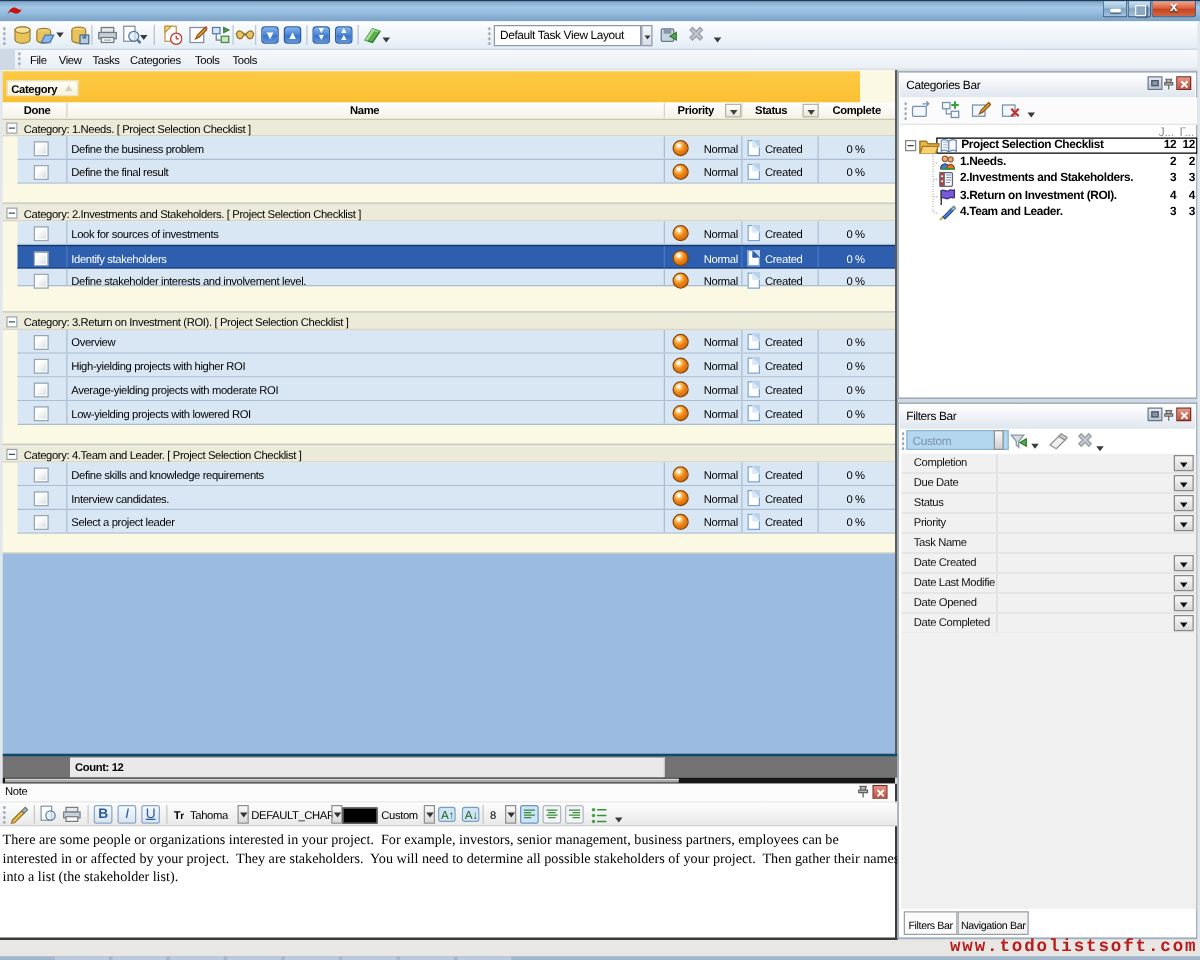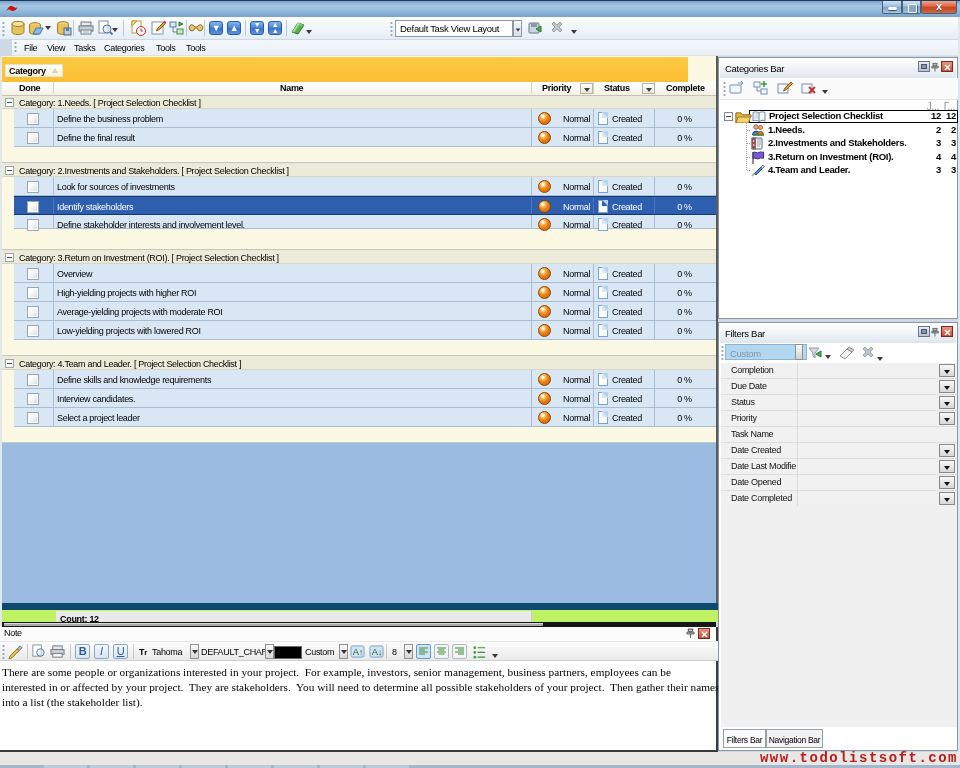--- a/index.html
+++ b/index.html
@@ -57,21 +57,21 @@
   .ptxt{position:absolute;left:549px;top:5px;}
   .sticon{position:absolute;left:584px;top:3px;width:10px;height:13px;background:#fff;border:1px solid #7aa2d2;box-sizing:border-box;}
   .sticon:after{content:"";position:absolute;right:-1px;top:-1px;border:3px solid #b8d2ec;border-left-color:#d9e7f5;border-bottom-color:#d9e7f5;}
   .trow.sel .sticon:after{border-left-color:#2d5fae;border-bottom-color:#2d5fae;}
   .sttxt{position:absolute;left:598px;top:5px;}
   .cmp{position:absolute;left:640px;width:61px;top:5px;text-align:center;}
   .erow{position:absolute;left:0;width:714px;background:#fbf8e3;}
   .bdiv{position:absolute;left:0;width:714px;height:2px;background:#e6e6de;border-top:1px solid #c8c8c0;box-sizing:border-box;}
   
   #bluearea{position:absolute;left:0;top:387px;width:714px;height:160px;background:#9cbbe1;}
-  #gfoot{position:absolute;left:0;top:547px;width:800px;height:19px;background:#bef264;border-top:7px solid #0c4a6e;box-sizing:border-box;}
+  #gfoot{position:absolute;left:0;top:547px;width:800px;height:19px;background:#737373;border-top:2px solid #0c4a6e;box-sizing:border-box;}
   #gfootgray{position:absolute;left:54px;top:1px;width:476px;height:18px;background:#e9e9e9;border-right:1px solid #c8c8c8;box-sizing:border-box;font-weight:bold;padding:3px 0 0 4px;}
   #scrollstrip{position:absolute;left:0;top:566px;width:714px;height:5px;background:#161616;}
   #scrollthumb{position:absolute;left:2px;top:1px;width:539px;height:3px;background:#a8a8a8;border-top:1px solid #d8d8d8;box-sizing:border-box;}
   
   #note{left:0;top:627px;width:718px;height:125px;background:#fff;border-bottom:2px solid #3a3a3a;border-right:2px solid #3a3a3a;box-sizing:border-box;}
   #notehead{position:absolute;left:0;top:0;width:716px;height:14px;background:#fcfcfc;font-size:9px;}
   #notetools{position:absolute;left:0;top:14px;width:718px;height:20px;background:linear-gradient(#fdfdfd,#e9e9e9);border-top:1px solid #e8e8e8;border-bottom:1px solid #d0d0d0;box-sizing:border-box;}
   #notetext{position:absolute;left:2px;top:38px;width:716px;font-family:"Liberation Serif",serif;font-size:11.3px;letter-spacing:0;line-height:15px;white-space:nowrap;}
   .ntb{position:absolute;top:2px;width:15px;height:15px;}
   .nsep{position:absolute;top:2px;height:15px;width:1px;background:#c8c8c8;}

